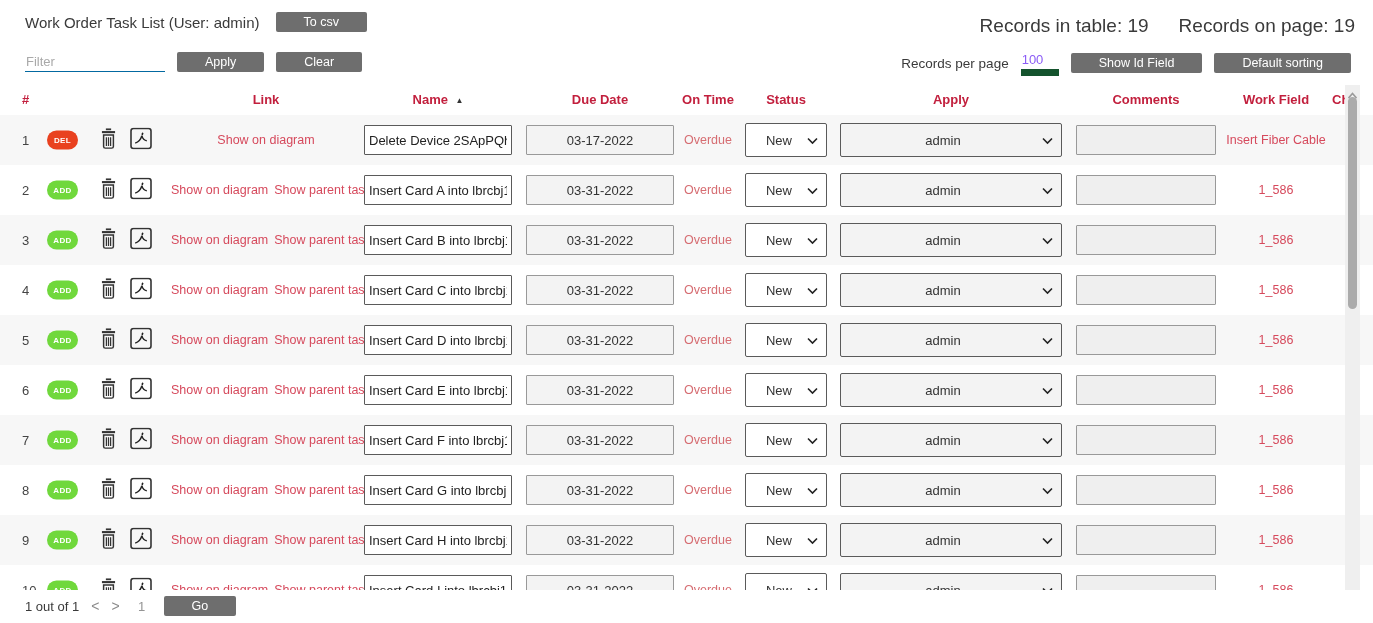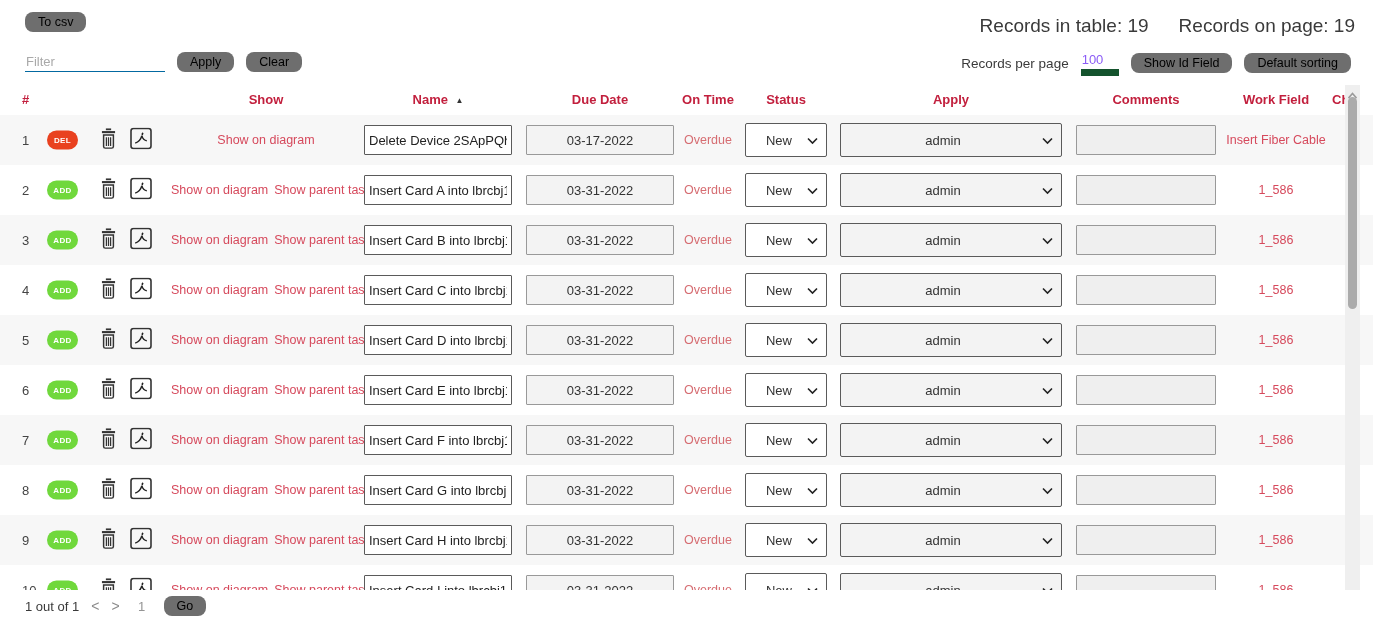--- a/index.html
+++ b/index.html
@@ -2,22 +2,22 @@
 <html><head>
 <meta charset="utf-8">
 <style>
   * { margin:0; padding:0; box-sizing:border-box; }
   html,body { width:1373px; height:623px; background:#fff; overflow:hidden;
     font-family:"Liberation Sans", sans-serif; color:#3c3c3c; }
 
   
   .topbar { position:absolute; left:25px; top:12px; display:flex; align-items:center; gap:16px; }
   .page-title { font-size:15px; color:#3a3a3a; }
-  .btn { background:#6e6e6e; color:#000000; border:none; border-radius:8px;
-    font-size:12.5px; padding:3px 13px; font-family:inherit; cursor:pointer; white-space:nowrap; }
+  .btn { background:#6e6e6e; color:#ffffff; border:none; border-radius:2px;
+    font-size:12.5px; padding:3px 28px; font-family:inherit; cursor:pointer; white-space:nowrap; }
   .records-line { position:absolute; right:18px; top:15px; display:flex; gap:30px; font-size:19px; color:#3a3a3a; }
 
   
   .toolbar { position:absolute; left:25px; top:52px; display:flex; align-items:center; gap:12px; }
   .filter-input { width:140px; border:none; border-bottom:1px solid #0369a1; font-size:13px;
     font-family:inherit; color:#555; padding:2px 1px; outline:none; background:transparent; }
   .filter-input::placeholder { color:#a9a9a9; }
   .toolbar-right { position:absolute; right:22px; top:50px; display:flex; align-items:center; gap:12px; }
   .rpp-label { font-size:13.5px; color:#3a3a3a; }
   .rpp-input { width:38px; border:none; border-bottom:7px solid #14532d; font-size:13px;
@@ -69,20 +69,21 @@
   .pager { position:absolute; left:25px; top:596px; display:flex; align-items:center; gap:12px; font-size:13px; }
   .pg-summary { color:#3a3a3a; }
   .pg-arrow { color:#8a8a8a; font-size:14px; cursor:pointer; background:none; border:none; font-family:inherit; }
   .pg-input { width:20px; border:none; background:transparent; text-align:center;
     color:#949494; font-size:13px; font-family:inherit; outline:none; }
 </style>
 </head>
 <body>
 
 <div class="topbar">
+  <span class="page-title">Work Order Task List (User: admin)</span>
   <button class="btn">To csv</button>
 </div>
 <div class="records-line">
   <span>Records in table: 19</span>
   <span>Records on page: 19</span>
 </div>
 
 <div class="toolbar">
   <input class="filter-input" placeholder="Filter" style="">
   <button class="btn">Apply</button>
@@ -93,21 +94,21 @@
   <input class="rpp-input" value="100" style="">
   <button class="btn">Show Id Field</button>
   <button class="btn">Default sorting</button>
 </div>
 
 <div class="table-wrap">
   <div class="left-strip"></div>
 
   <div class="thead">
     <span class="hcell" style="left:22px;">#</span>
-    <span class="hcell center" style="left:168px;width:196px;">Show</span>
+    <span class="hcell center" style="left:168px;width:196px;">Link</span>
     <span class="hcell center" style="left:364px;width:148px;"><span>Name</span>
       <span style="color:#333;font-size:8px;vertical-align:1px;margin-left:4px;">▲</span></span>
     <span class="hcell center" style="left:526px;width:148px;">Due Date</span>
     <span class="hcell center" style="left:678px;width:60px;">On Time</span>
     <span class="hcell center" style="left:745px;width:82px;">Status</span>
     <span class="hcell center" style="left:840px;width:222px;">Apply</span>
     <span class="hcell center" style="left:1076px;width:140px;">Comments</span>
     <span class="hcell center" style="left:1212px;width:128px;">Work Field</span>
     <span class="hcell" style="left:1332px;width:30px;overflow:hidden;">Ch</span>
   </div>

